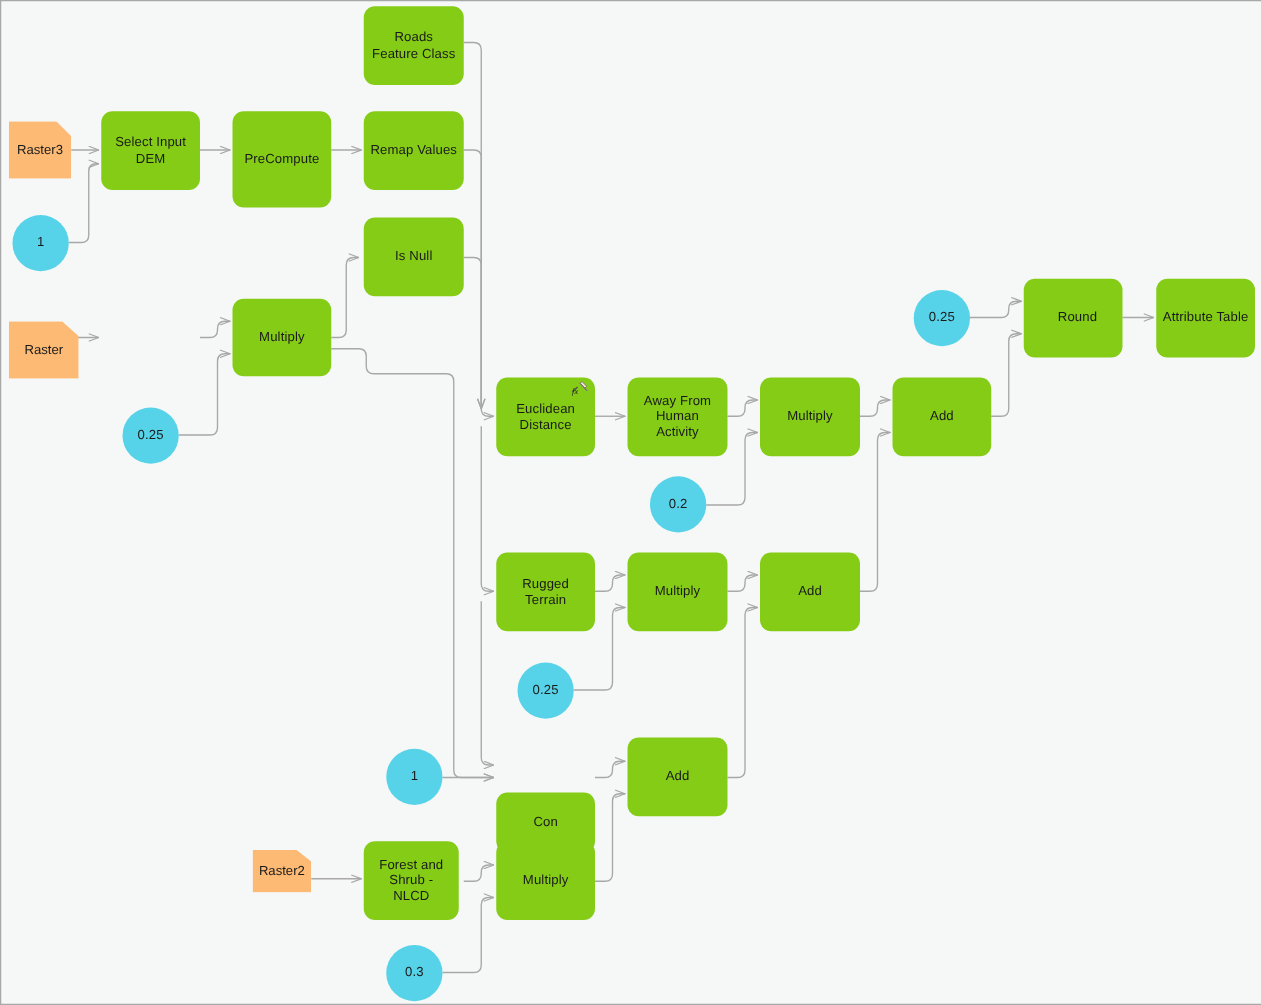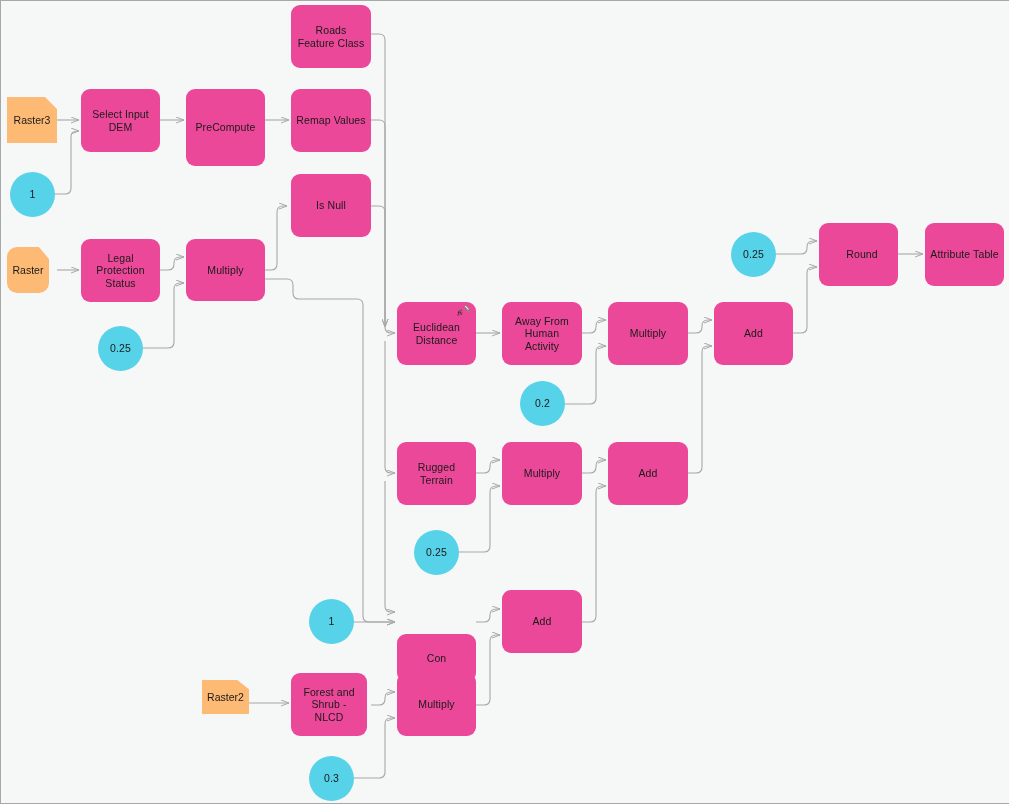--- a/index.html
+++ b/index.html
@@ -34,21 +34,21 @@
     align-items: center;
     justify-content: center;
     text-align: center;
     color: #1a1a1a;
     font-size: 10.5px;
     line-height: 12.5px;
     letter-spacing: 0.1px;
     z-index: 3;
   }
   .tool {
-    background: #ec4899;
+    background: #84cc16;
     border-radius: 9px;
     padding: 2px 5px;
   }
   .value {
     background: #56d3e8;
     border-radius: 50%;
     font-size: 10.5px;
   }
   .data {
     background: #fdba74;
@@ -174,27 +174,24 @@
   </div>
 
   <div class="node tool" style="left:290px;top:88px;width:80px;height:63px;">
     <span>Remap Values</span>
   </div>
 
   <div class="node tool" style="left:290px;top:173px;width:80px;height:63px;">
     <span>Is Null</span>
   </div>
 
-  <div class="data" style="left:6px;top:246px;width:42px;height:46px;clip-path:polygon(0 0,76% 0,100% 26%,100% 100%,0 100%);border-radius:10px;">
+  <div class="data" style="left:6px;top:256px;width:56px;height:46px;clip-path:polygon(0 0,76% 0,100% 26%,100% 100%,0 100%);">
     <span class="data-label">Raster</span>
   </div>
 
-  <div class="node tool" style="left:80px;top:238px;width:79px;height:63px;">
-    <span>Legal Protection Status</span>
-  </div>
 
   <div class="node value" style="left:97px;top:325px;width:45px;height:45px;">
     <span>0.25</span>
   </div>
 
   <div class="node tool" style="left:185px;top:238px;width:79px;height:62px;">
     <span>Multiply</span>
   </div>
 
   <div class="node tool" style="left:396px;top:301px;width:79px;height:63px;">

